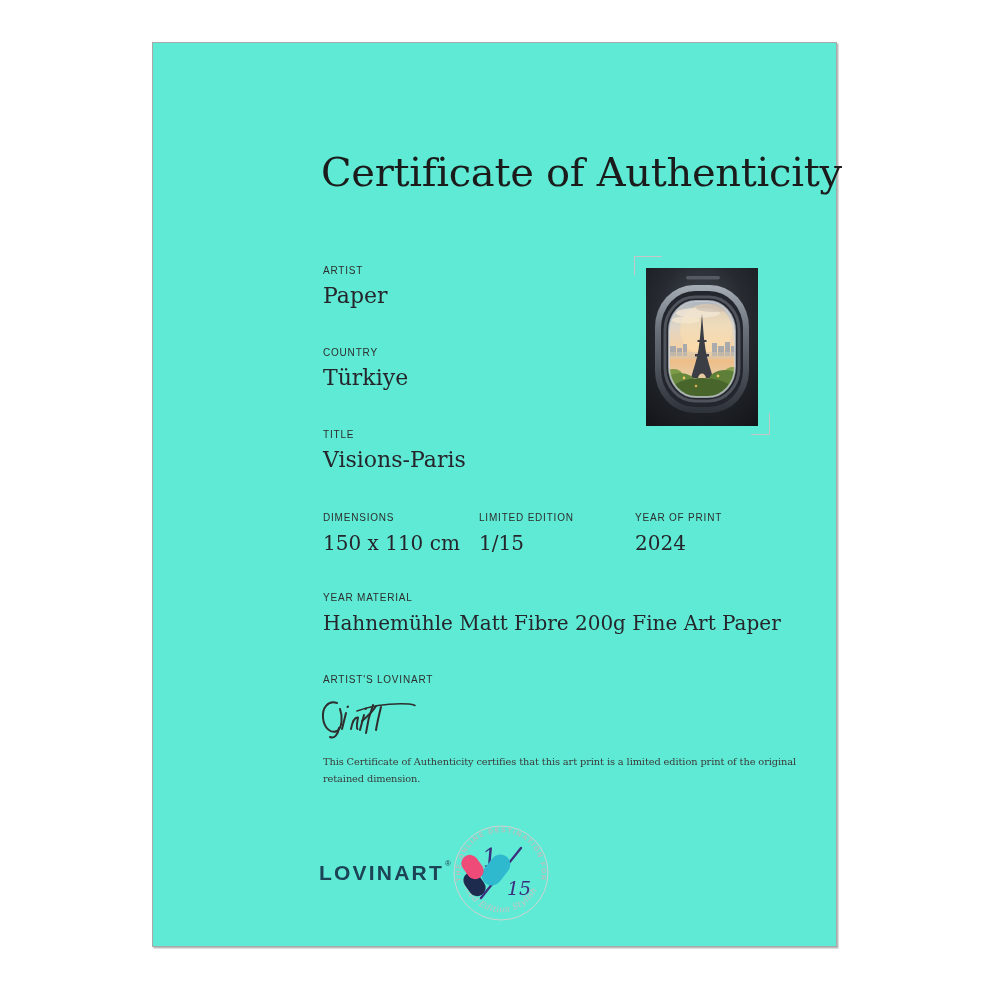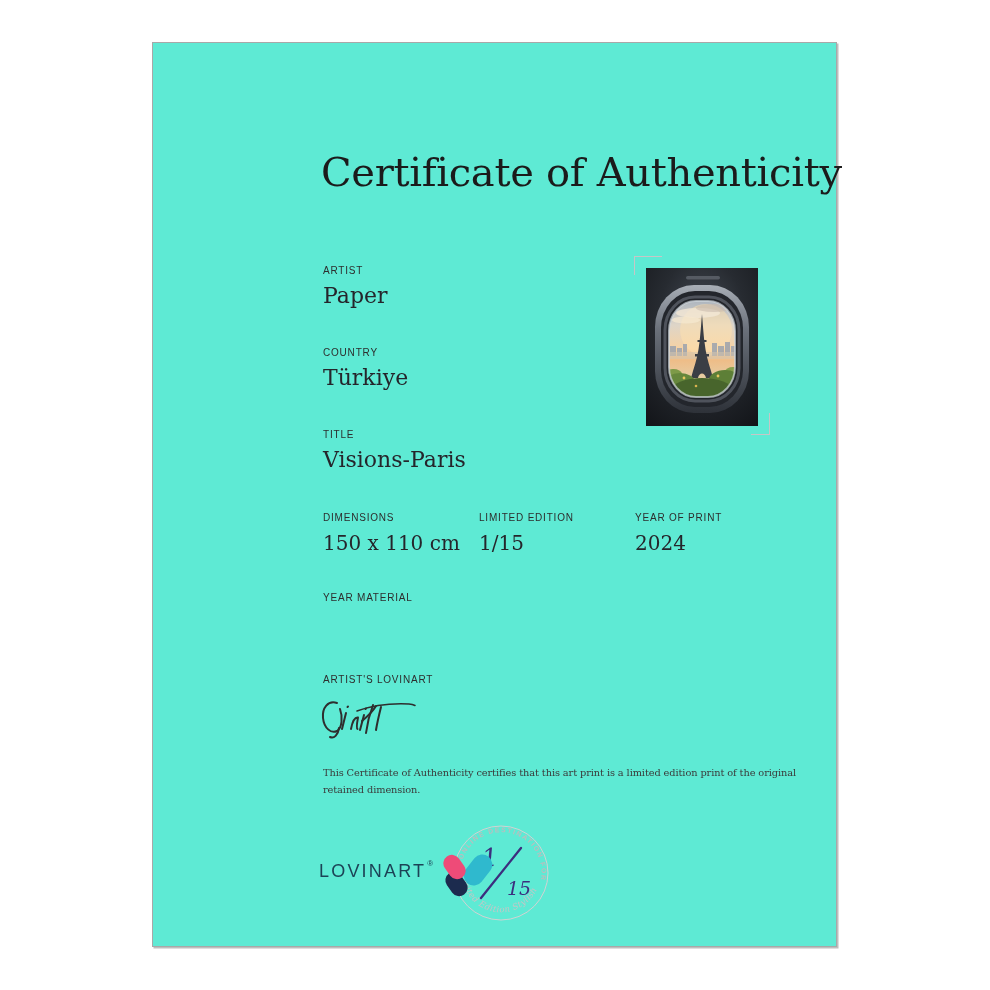--- a/index.html
+++ b/index.html
@@ -33,37 +33,37 @@
   #f-title{left:170px;top:386px;}
   #f-dimensions{left:170px;top:469px;}
   #f-edition{left:326px;top:469px;}
   #f-year{left:482px;top:469px;}
   #f-material{left:170px;top:549px;}
   #f-signature{left:170px;top:631px;}
   .signature-svg{position:absolute;left:168px;top:652px;}
   .para{
     position:absolute;left:170px;top:710px;
     font-family:"DejaVu Serif",serif;font-size:9.8px;line-height:17.4px;
-    color:#3a3a3a;letter-spacing:-.1px;margin-top:11px;
+    color:#3a3a3a;letter-spacing:-.1px;
   }
   .para span{display:block;white-space:nowrap;}
   .artwork{position:absolute;left:493px;top:225px;}
   .bracket-tl{
     position:absolute;left:481px;top:213px;width:27px;height:18px;
     border-left:1.5px solid #c6c6c6;border-top:1.5px solid #c6c6c6;
   }
   .bracket-br{
     position:absolute;left:598px;top:370px;width:18px;height:21px;
     border-right:1.5px solid #c6c6c6;border-bottom:1.5px solid #c6c6c6;
   }
   .footer-brand{
     position:absolute;left:166px;top:816px;display:flex;align-items:flex-start;z-index:2;
   }
   .brand-text{
-    font-size:18px;font-weight:400;letter-spacing:2.2px;color:#1c4356;line-height:1;padding-top:3px;
+    font-size:21px;font-weight:700;letter-spacing:2.2px;color:#1c4356;line-height:1;padding-top:3px;
   }
   .reg{font-size:8px;color:#1c4356;margin-left:1px;margin-top:0;}
   .heart-svg{margin-left:7px;margin-top:-8px;}
   .stamp{position:absolute;left:296px;top:778px;z-index:1;}
 </style>
 </head>
 <body>
 
 <div class="page">
 
@@ -153,20 +153,21 @@
   <div class="field" id="f-edition">
     <div class="label">LIMITED EDITION</div>
     <div class="value md">1/15</div>
   </div>
   <div class="field" id="f-year">
     <div class="label">YEAR OF PRINT</div>
     <div class="value md">2024</div>
   </div>
   <div class="field" id="f-material">
     <div class="label">YEAR MATERIAL</div>
+    <div class="value md">Hahnemühle Matt Fibre 200g Fine Art Paper</div>
   </div>
   <div class="field" id="f-signature">
     <div class="label">ARTIST'S LOVINART</div>
   </div>
 
   <svg class="signature-svg" width="120" height="52" viewBox="0 0 120 52" aria-hidden="true">
     <g fill="none" stroke="#2e2e2e" stroke-width="2" stroke-linecap="round" stroke-linejoin="round">
       <path d="M16,8 C7,5 1,13 2,23 C3,33 10,39 16,36 C21,33 22,22 19,14"></path>
       <path d="M18,33 C17,40 13,44 9,42"></path>
       <path d="M25,18 L21,34"></path>

